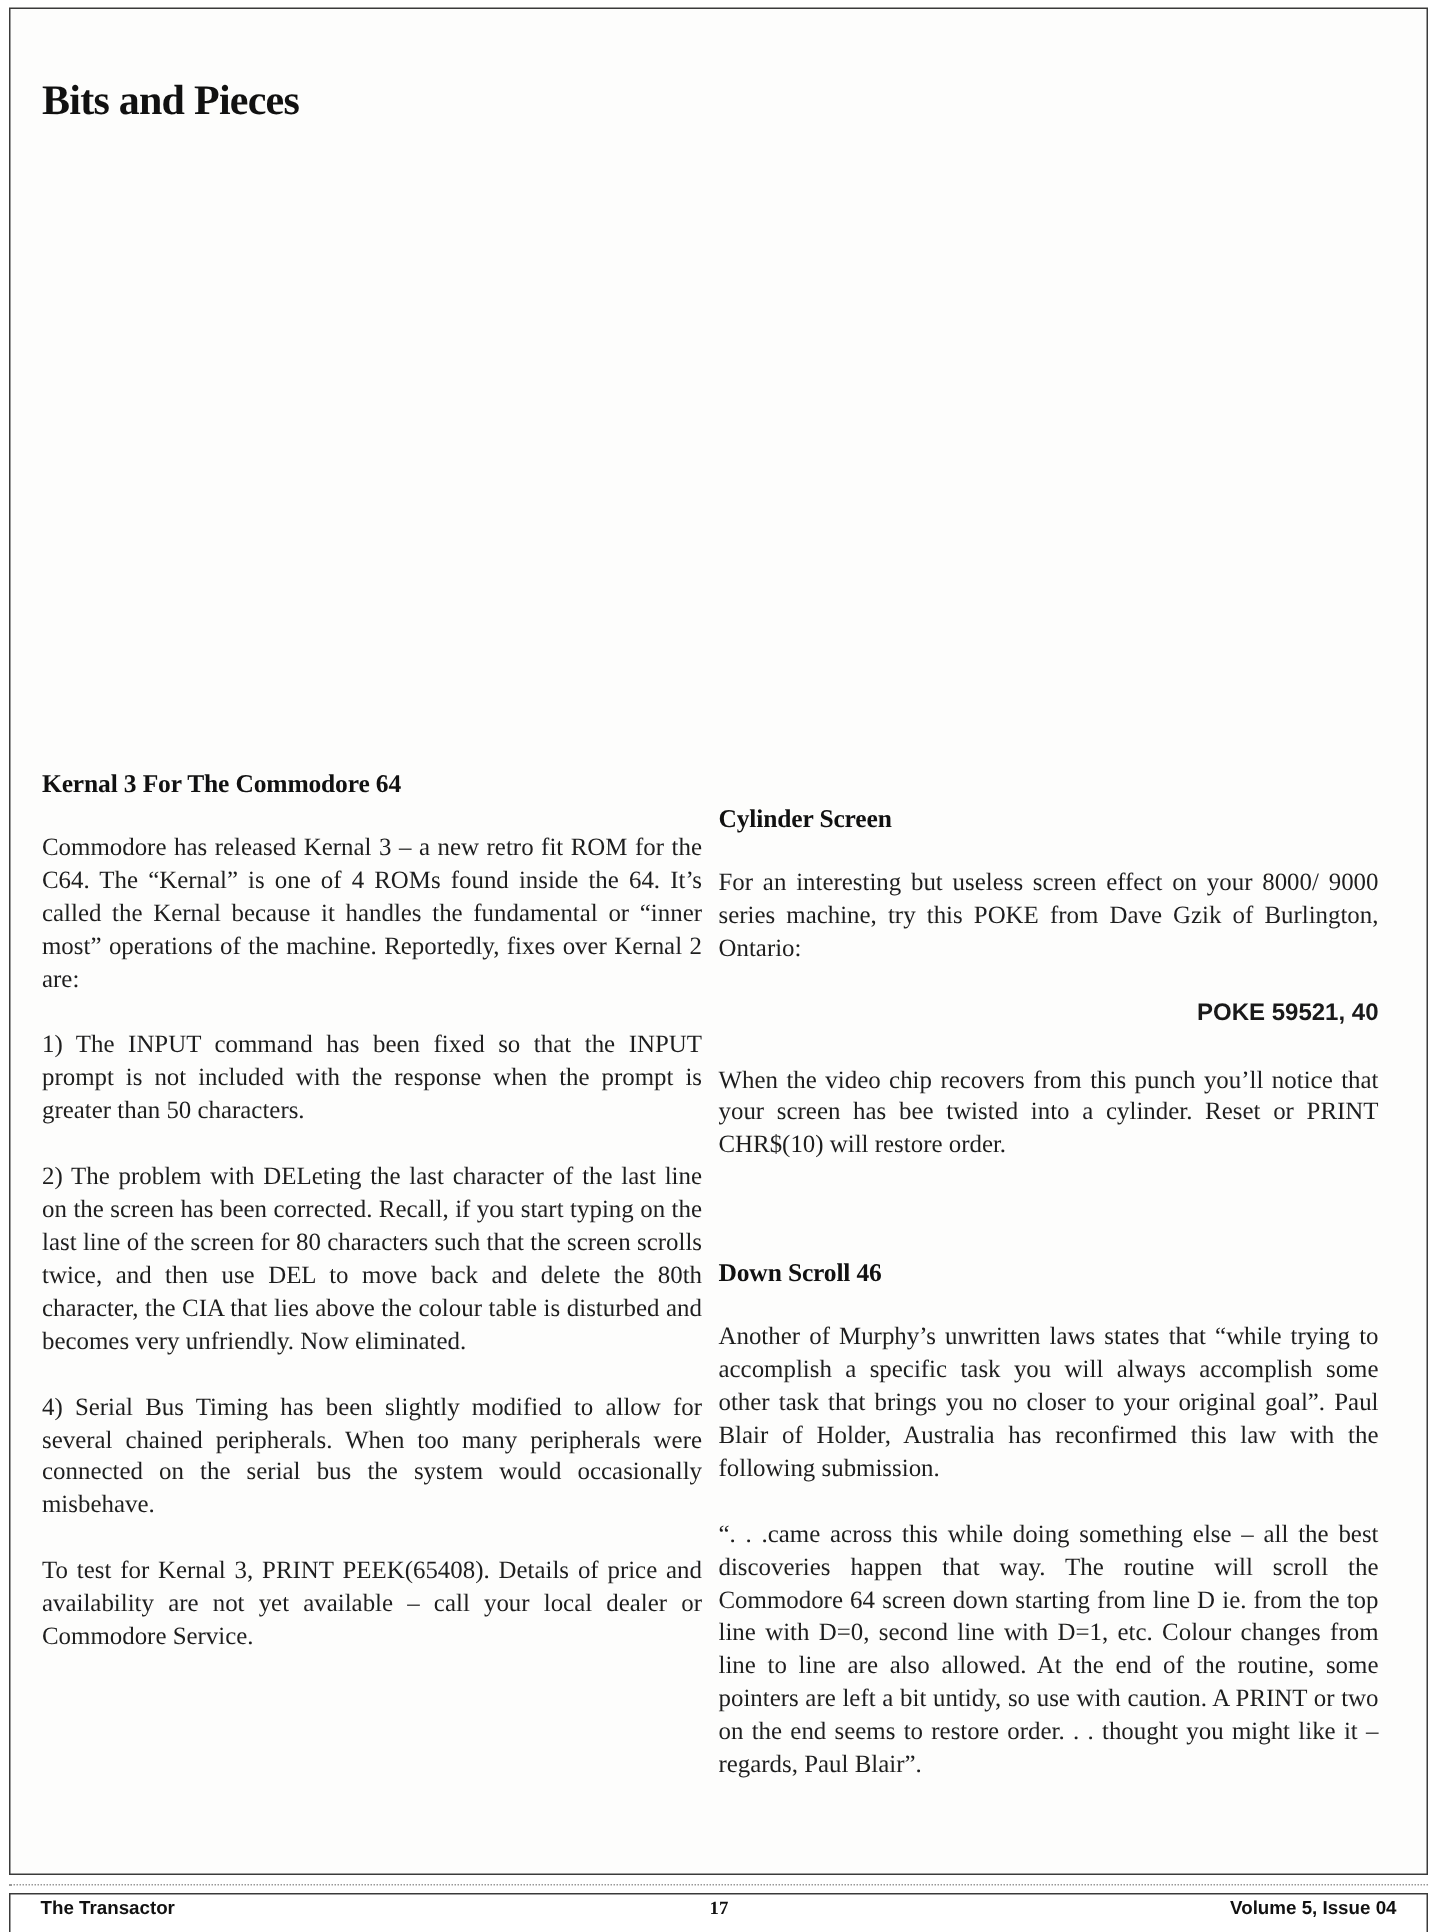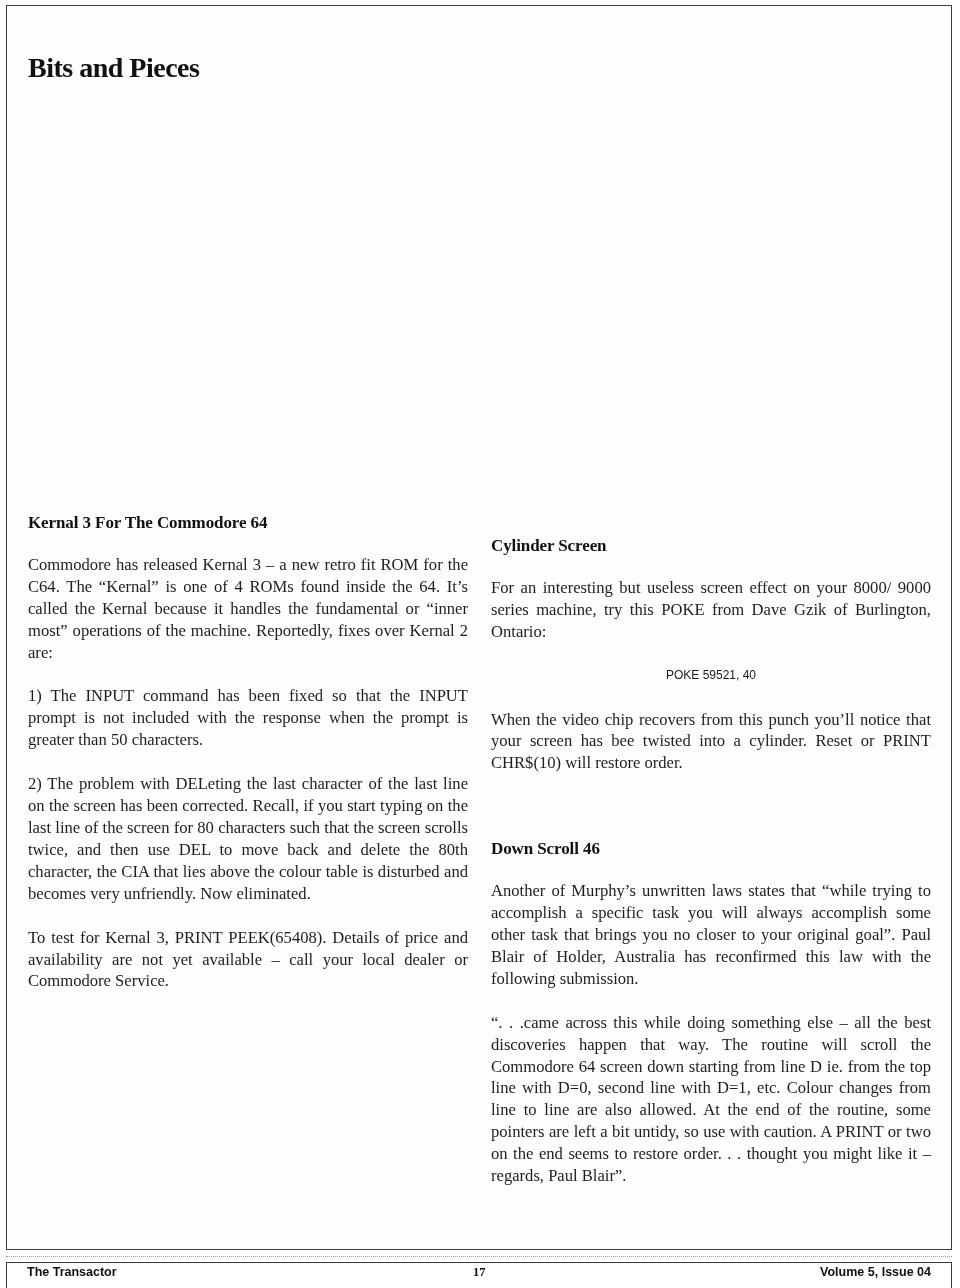--- a/index.html
+++ b/index.html
@@ -43,40 +43,41 @@
       font-size: 16.6px;
       line-height: 21.9px;
       text-align: justify;
       color: #1e1e1e;
     }
     .col-left {
       left: 28px;
       top: 512px;
     }
     .col-right {
-      left: 491px;
+      left: 479px;
       top: 535px;
     }
     .section-heading {
       font-weight: bold;
       font-size: 17px;
       margin: 0 0 20px 0;
       color: #111;
       letter-spacing: -0.1px;
     }
     .para {
       margin: 0 0 22px 0;
       hyphens: manual;
     }
     .code-line {
       font-family: "Liberation Sans", "DejaVu Sans", sans-serif;
-      font-size: 12px;
-      text-align: center;
+      font-size: 16px;
+      text-align: right;
       margin: 0 0 22px 0;
       color: #1a1a1a;
+      font-weight: bold;
     }
     .section-gap {
       height: 42px;
     }
     .footer {
       position: absolute;
       left: 6px;
       top: 1262px;
       width: 946px;
       height: 31px;
@@ -110,20 +111,21 @@
 <div class="page-frame"></div>
 
 <h1 class="page-title">Bits and Pieces</h1>
 
 <div class="column col-left">
   <div>
     <h2 class="section-heading">Kernal 3 For The Commodore 64</h2>
     <p class="para">Commodore has released Kernal 3 – a new retro fit ROM for the C64. The “Kernal” is one of 4 ROMs found inside the 64. It’s called the Kernal because it handles the fundamental or “inner most” operations of the machine. Reportedly, fixes over Kernal 2 are:</p>
     <p class="para">1) The INPUT command has been fixed so that the INPUT prompt is not included with the response when the prompt is greater than 50 characters.</p>
     <p class="para">2) The problem with DELeting the last character of the last line on the screen has been corrected. Recall, if you start typing on the last line of the screen for 80 characters such that the screen scrolls twice, and then use DEL to move back and delete the 80th character, the CIA that lies above the colour table is disturbed and becomes very unfriendly. Now eliminated.</p>
+    <p class="para">4) Serial Bus Timing has been slightly modified to allow for several chained peripherals. When too many peripherals were connected on the serial bus the system would occa­sionally misbehave.</p>
     <p class="para">To test for Kernal 3, PRINT PEEK(65408). Details of price and availability are not yet available – call your local dealer or Commodore Service.</p>
   </div>
 </div>
 
 <div class="column col-right">
   <div>
     <h2 class="section-heading">Cylinder Screen</h2>
     <p class="para">For an interesting but useless screen effect on your 8000/ 9000 series machine, try this POKE from Dave Gzik of Burlington, Ontario:</p>
     <p class="code-line">POKE 59521, 40</p>
     <p class="para">When the video chip recovers from this punch you’ll notice that your screen has bee twisted into a cylinder. Reset or PRINT CHR$(10) will restore order.</p>

